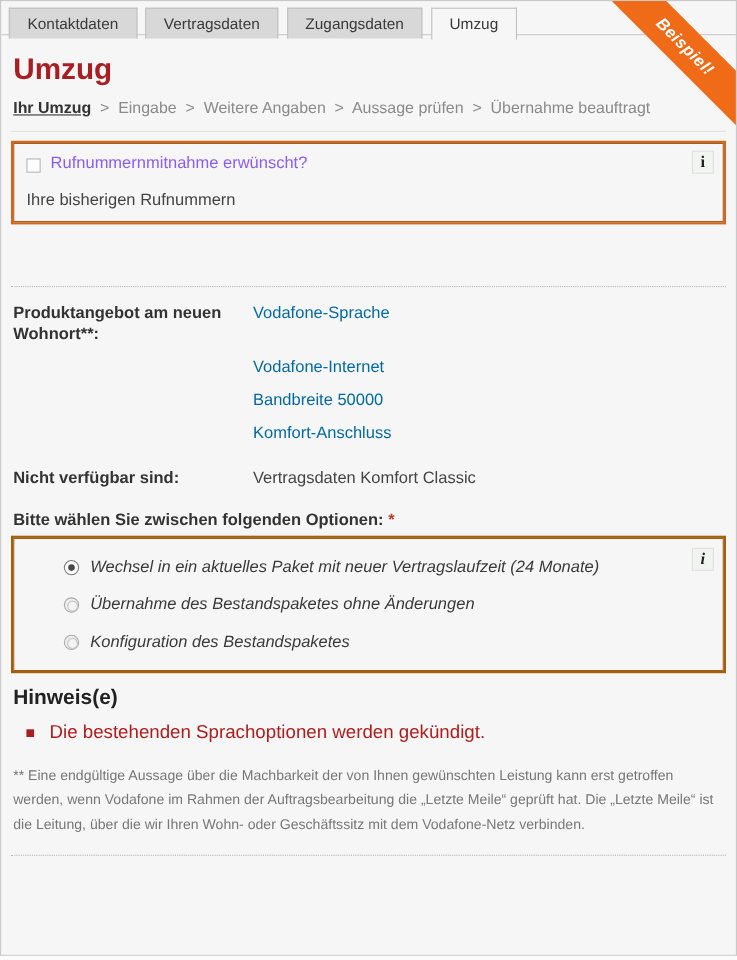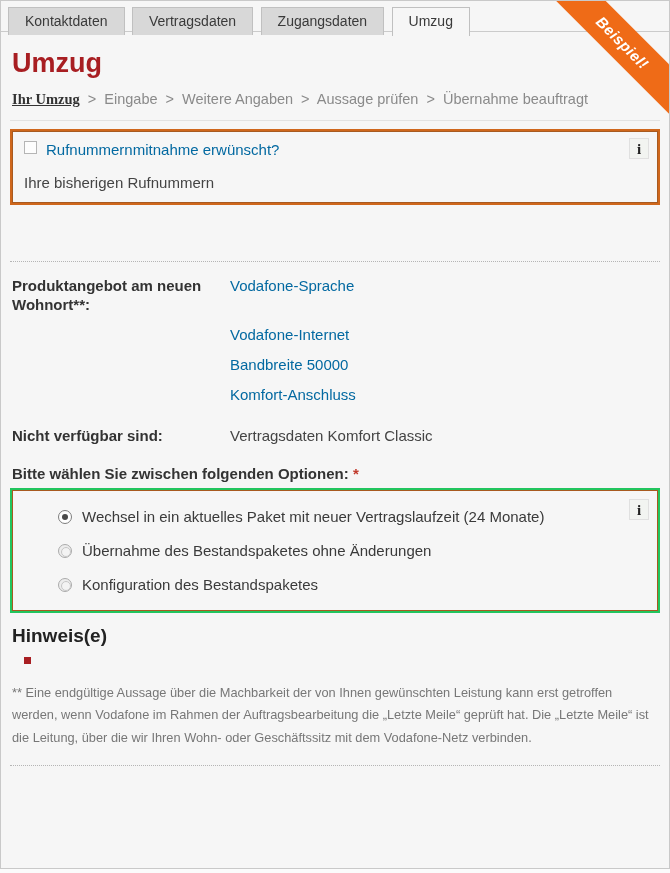--- a/index.html
+++ b/index.html
@@ -63,32 +63,32 @@
   }
   
   .content { padding: 6px 9px 0; }
   h1.page-title {
     color: #a81e22;
     font-size: 27px;
     font-weight: bold;
     margin: 10px 0 12px 2px;
   }
   .breadcrumb { font-size: 14.5px; color: #8a8a8a; margin: 0 0 12px 2px; }
-  .breadcrumb .current { color: #333; font-weight: bold; text-decoration: underline; cursor: pointer; font-family: Liberation Serif, serif; }
+  .breadcrumb .current { color: #333; font-weight: bold; text-decoration: underline; cursor: pointer; }
   .breadcrumb .sep { margin: 0 4px; }
   .top-rule { border: none; border-top: 1px solid #e2e2e2; margin: 0 0 8px; }
 
   .orange-box {
     border: 2px solid #cf671c;
     box-shadow: 0 0 0 1px #a85a20 inset;
     padding: 10px 12px 12px;
     position: relative;
     background: #f6f6f6;
   }
-  .check-row { display: flex; align-items: flex-start; font-size: 15px; color: #0369a1; }
+  .check-row { display: flex; align-items: flex-end; font-size: 15px; color: #8b5cf6; }
   .checkbox {
     width: 13px; height: 13px;
     border: 1px solid #b5b5b5;
     background: #fdfdfd;
     display: inline-block;
     margin-right: 9px;
     cursor: pointer;
     flex: 0 0 auto;
   }
   .info-btn {
@@ -114,25 +114,26 @@
   .prod-label { font-weight: bold; color: #333; line-height: 19px; padding-right: 10px; }
   .prod-item { color: #0369a1; line-height: 19px; margin-bottom: 11px; }
   .prod-item.first-gap { margin-bottom: 30px; }
   .prod-row2 { margin-top: 11px; }
   .prod-value { color: #444; line-height: 19px; margin-top: 11px; }
 
   
   .options-label { font-size: 15px; font-weight: bold; color: #333; margin: 20px 2px 6px; }
   .options-label .req { color: #c0392b; font-weight: bold; }
   .options-box {
-    border: 2px solid #22c55e;
+    border: 2px solid #a16207;
     box-shadow: 0 0 0 1px #a85a20 inset;
     padding: 12px 12px 14px 14px;
     position: relative;
     background: #f6f6f6;
+    font-style: italic;
   }
   .radio-row { display: flex; align-items: center; margin: 6px 0 17px 32px; font-size: 15px; color: #3a3a3a; }
   .radio-row:last-child { margin-bottom: 4px; }
   .radio {
     width: 14px; height: 14px;
     border-radius: 50%;
     display: inline-block;
     margin-right: 10px;
     flex: 0 0 auto;
     cursor: pointer;
@@ -257,20 +258,21 @@
       </div>
       <div class="radio-row">
         <span class="radio unselected"></span>
         <span>Konfiguration des Bestandspaketes</span>
       </div>
     </div>
 
     <div class="hints-title">Hinweis(e)</div>
     <div class="hint-bullet">
       <span class="bullet-square"></span>
+      <span class="hint-text">Die bestehenden Sprachoptionen werden gekündigt.</span>
     </div>
 
     <div class="footnote">** Eine endgültige Aussage über die Machbarkeit der von Ihnen gewünschten Leistung kann erst getroffen werden, wenn Vodafone im Rahmen der Auftragsbearbeitung die „Letzte Meile“ geprüft hat. Die „Letzte Meile“ ist die Leitung, über die wir Ihren Wohn- oder Geschäftssitz mit dem Vodafone-Netz verbinden.</div>
 
     <hr class="dotted-rule">
 
   </div>
 </div>
 
 <div class="footer">

